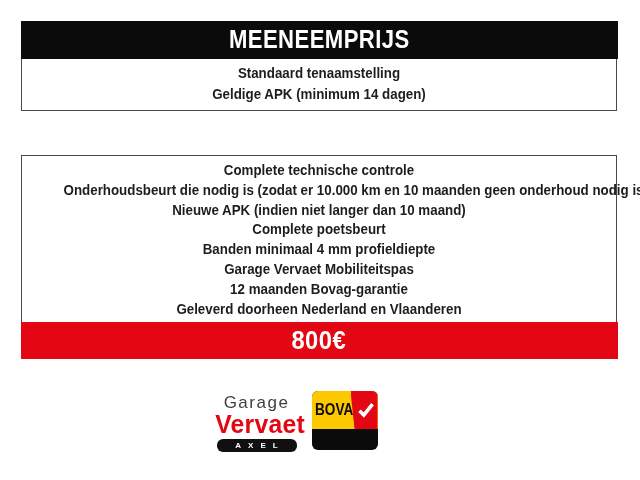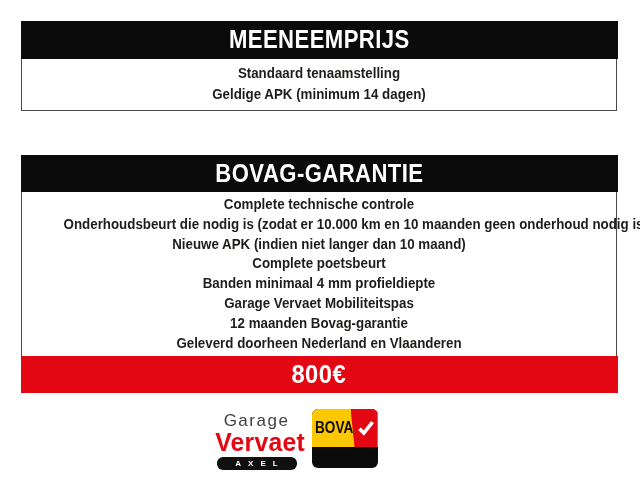--- a/index.html
+++ b/index.html
@@ -39,21 +39,21 @@
     transform:scaleX(.86);transform-origin:50% 0;
     text-align:center;color:#1d1d1b;font-weight:700;white-space:nowrap;
   }
   .body-top{padding:5px 0 6px 0;}
   .body-top .line{font-size:15.5px;line-height:21px;}
   .body-bottom{padding:4px 0 5px 0;}
   .body-bottom .line{font-size:15.5px;line-height:19.8px;}
 
   
   .logos{
-    position:absolute;top:409px;left:0;width:590px;
+    position:absolute;top:391px;left:0;width:590px;
     display:flex;justify-content:center;align-items:flex-start;gap:11px;
   }
 
   
   .vervaet{width:88px;text-align:center;padding-top:3px;}
   .vv-garage{
     color:#3f3f3e;font-size:17px;font-weight:400;letter-spacing:1.5px;
     line-height:18px;
   }
   .vv-name{
@@ -99,23 +99,20 @@
     <div class="bar bar-black">
       <span>MEENEEMPRIJS</span>
     </div>
     <div class="panel-body body-top">
       <div class="line">Standaard tenaamstelling</div>
       <div class="line">Geldige APK (minimum 14 dagen)</div>
     </div>
   </section>
 
   <section class="panel panel-bottom">
-    <div class="bar bar-black">
-      <span>BOVAG-GARANTIE</span>
-    </div>
     <div class="panel-body body-bottom">
       <div class="line">Complete technische controle</div>
       <div class="line">Onderhoudsbeurt die nodig is (zodat er 10.000 km en 10 maanden geen onderhoud nodig is)</div>
       <div class="line">Nieuwe APK (indien niet langer dan 10 maand)</div>
       <div class="line">Complete poetsbeurt</div>
       <div class="line">Banden minimaal 4 mm profieldiepte</div>
       <div class="line">Garage Vervaet Mobiliteitspas</div>
       <div class="line">12 maanden Bovag-garantie</div>
       <div class="line">Geleverd doorheen Nederland en Vlaanderen</div>
     </div>

